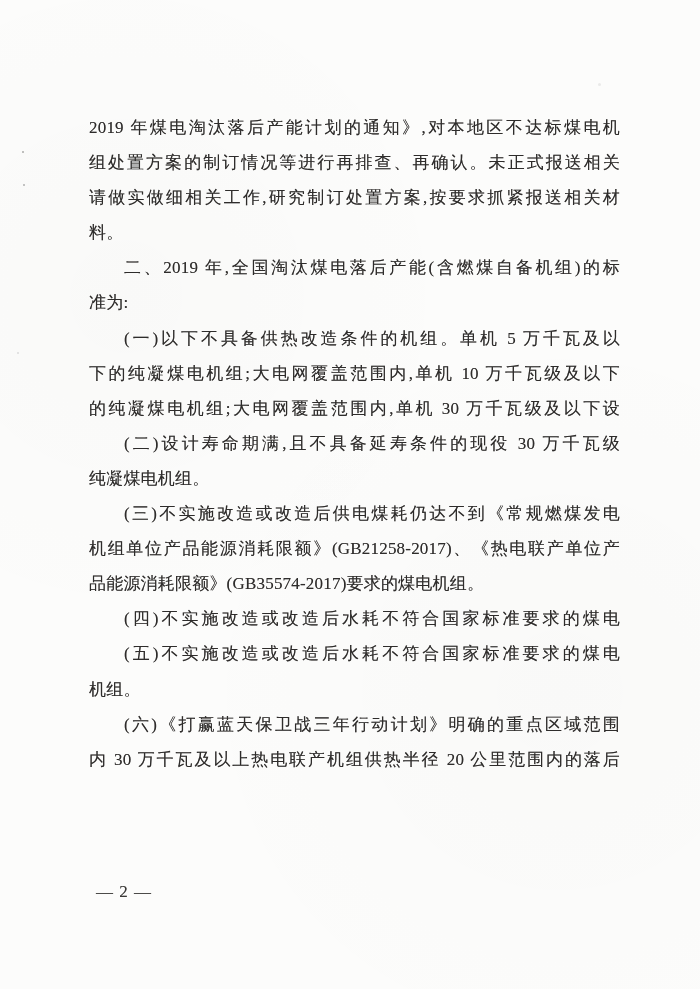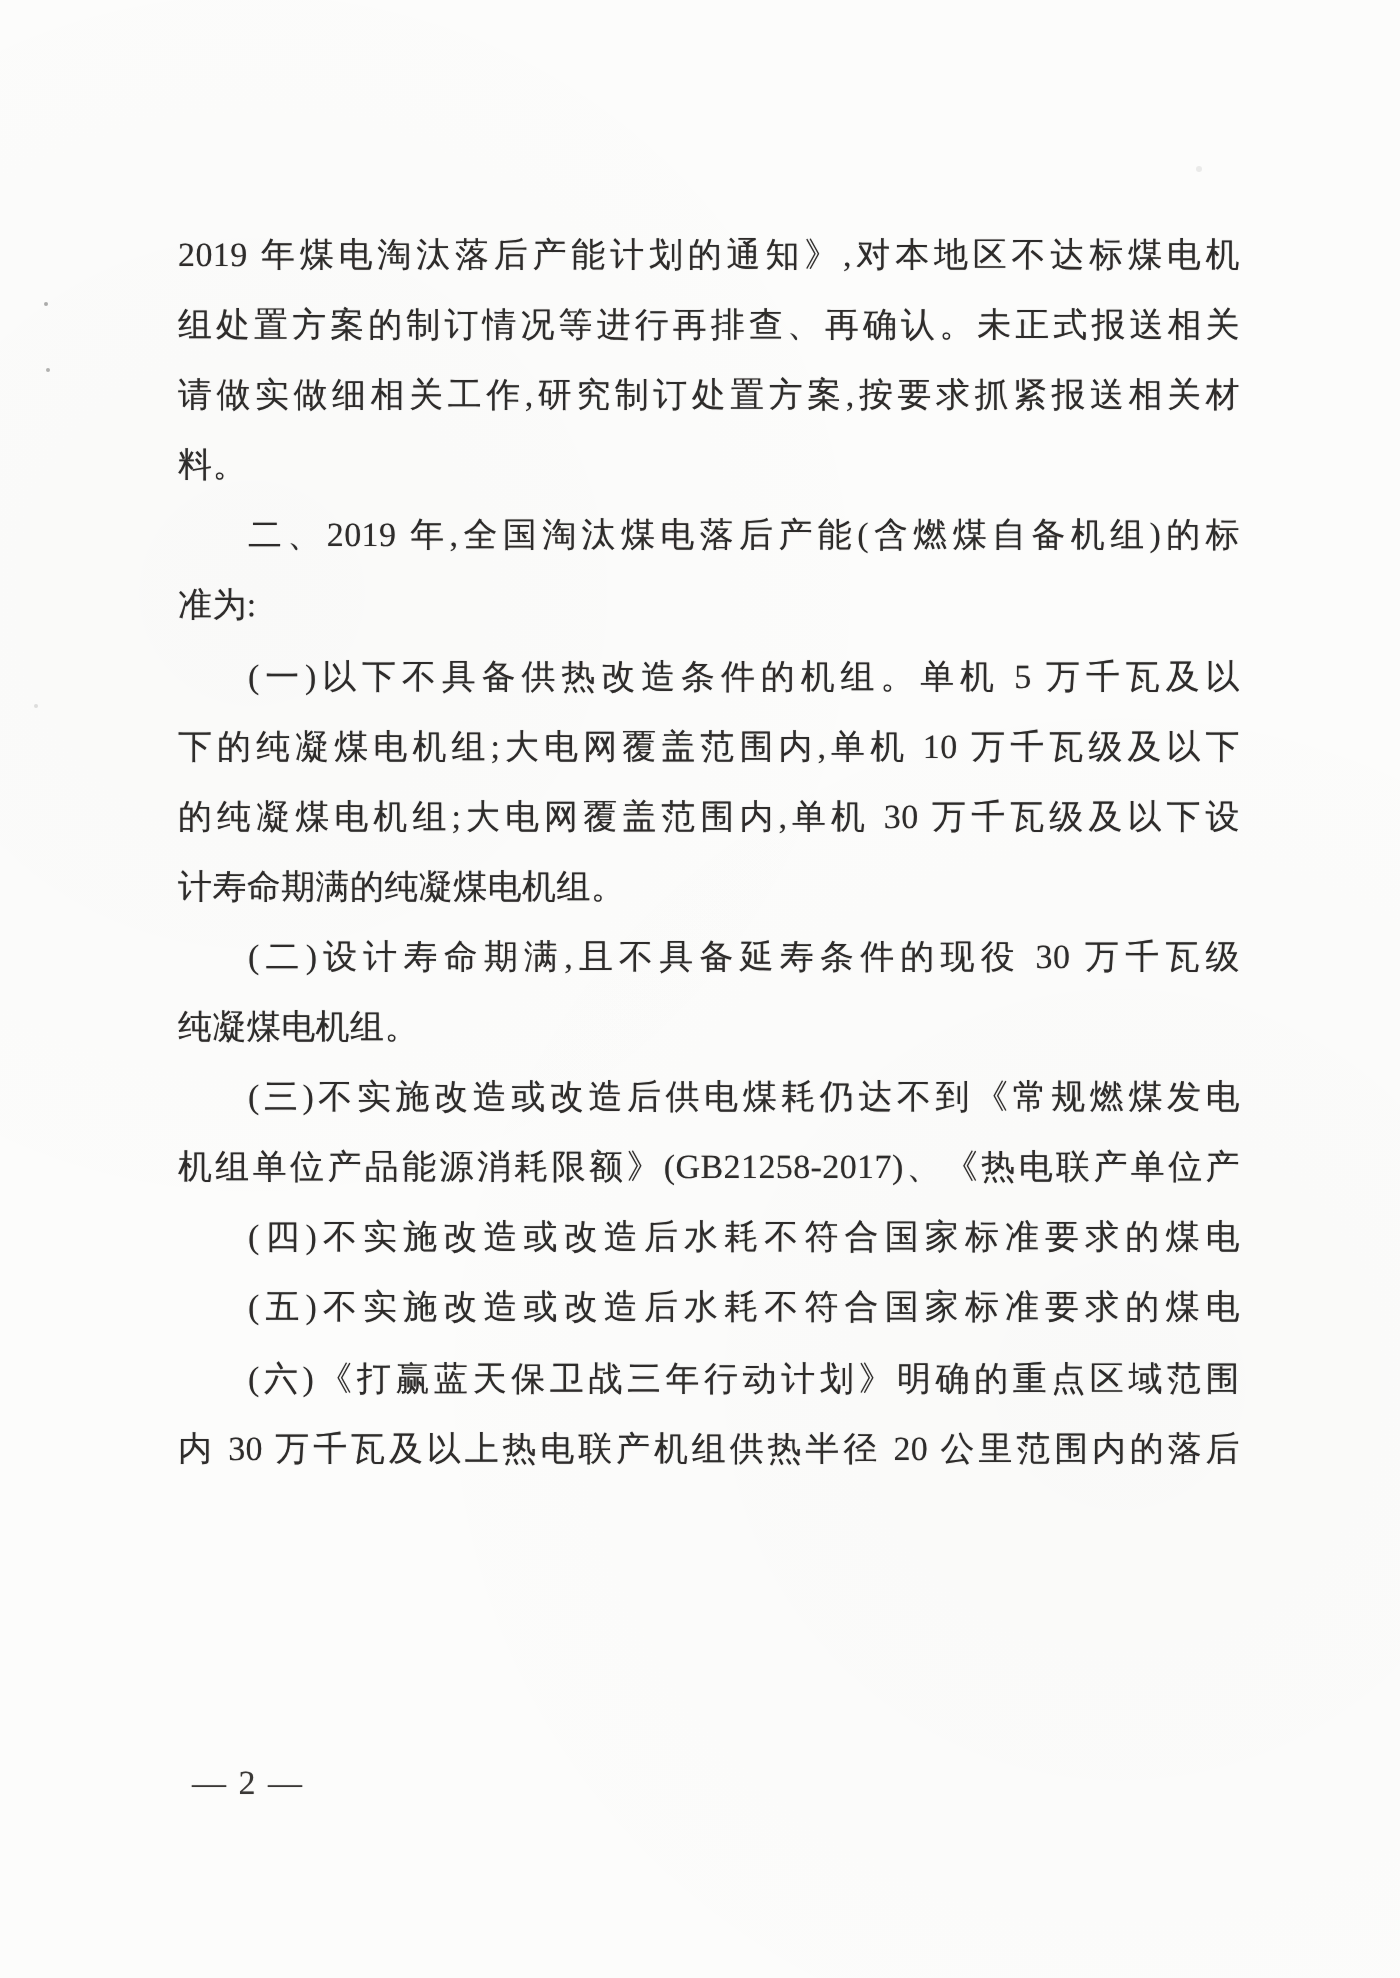--- a/index.html
+++ b/index.html
@@ -78,26 +78,27 @@
   <div class="page-text">
     <div class="line">2019 年煤电淘汰落后产能计划的通知》,对本地区不达标煤电机</div>
     <div class="line">组处置方案的制订情况等进行再排查、再确认。未正式报送相关</div>
     <div class="line">请做实做细相关工作,研究制订处置方案,按要求抓紧报送相关材</div>
     <div class="line pend">料。</div>
     <div class="line indent">二、2019 年,全国淘汰煤电落后产能(含燃煤自备机组)的标</div>
     <div class="line pend">准为:</div>
     <div class="line indent">(一)以下不具备供热改造条件的机组。单机 5 万千瓦及以</div>
     <div class="line">下的纯凝煤电机组;大电网覆盖范围内,单机 10 万千瓦级及以下</div>
     <div class="line">的纯凝煤电机组;大电网覆盖范围内,单机 30 万千瓦级及以下设</div>
-    <div class="line pend">计寿命期满的纯凝煤电机组。</div>
     <div class="line indent">(二)设计寿命期满,且不具备延寿条件的现役 30 万千瓦级</div>
     <div class="line pend">纯凝煤电机组。</div>
     <div class="line indent">(三)不实施改造或改造后供电煤耗仍达不到《常规燃煤发电</div>
     <div class="line">机组单位产品能源消耗限额》(GB21258-2017)、《热电联产单位产</div>
+    <div class="line pend">品能源消耗限额》(GB35574-2017)要求的煤电机组。</div>
     <div class="line indent">(四)不实施改造或改造后水耗不符合国家标准要求的煤电</div>
     <div class="line indent">(五)不实施改造或改造后水耗不符合国家标准要求的煤电</div>
+    <div class="line pend">机组。</div>
     <div class="line indent">(六)《打赢蓝天保卫战三年行动计划》明确的重点区域范围</div>
     <div class="line">内 30 万千瓦及以上热电联产机组供热半径 20 公里范围内的落后</div>
   </div>
 
   <div class="page-footer">— 2 —</div>
 
 </div>
 
 </body></html>

